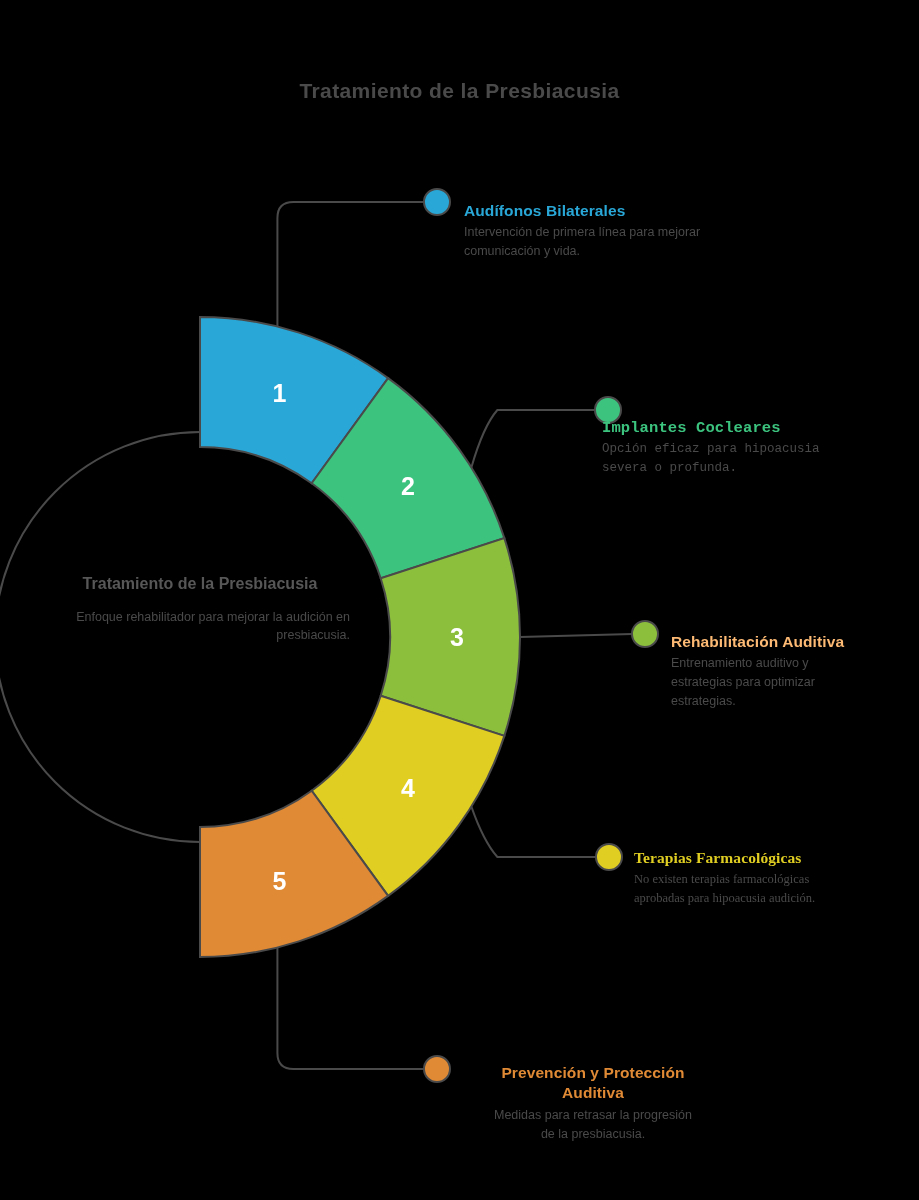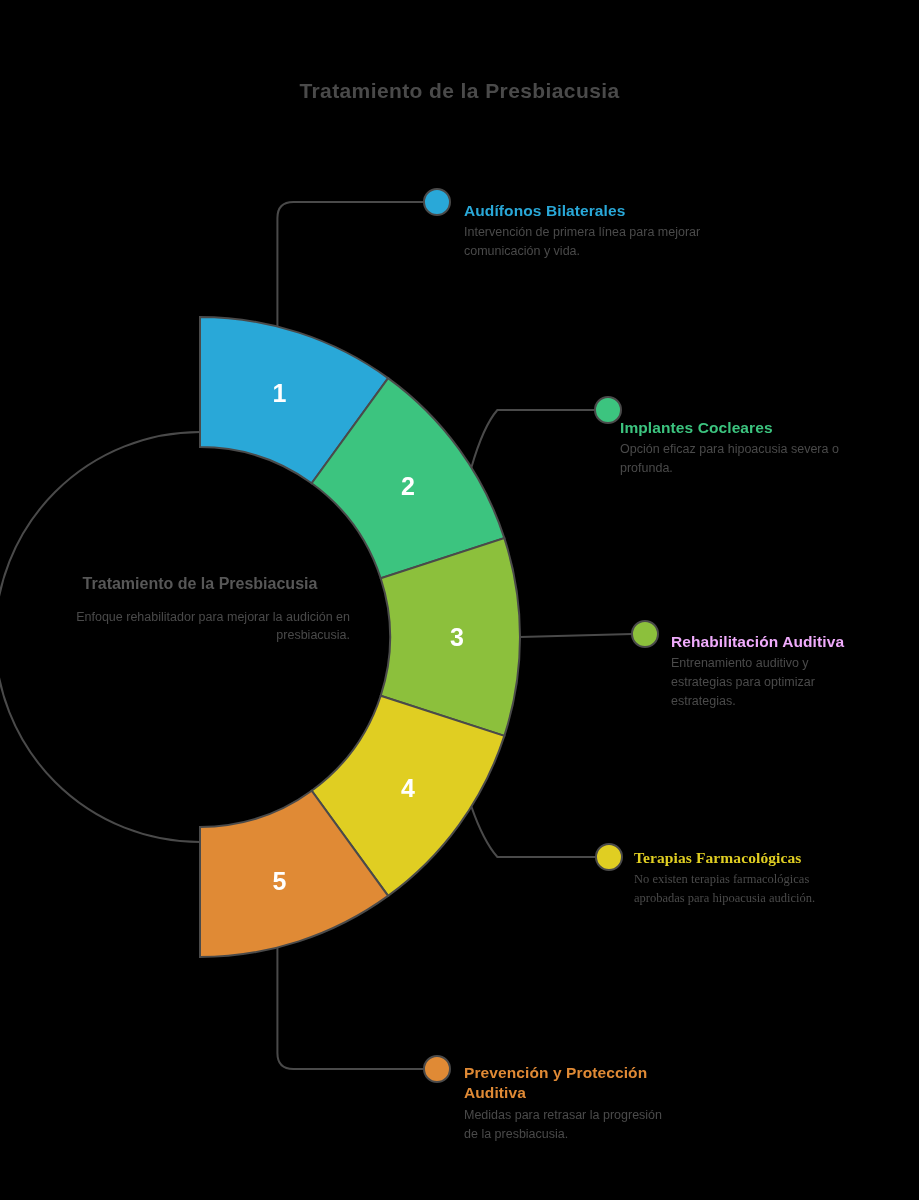--- a/index.html
+++ b/index.html
@@ -96,33 +96,33 @@
   <div class="hub" style="left:50px; top:573px;">
     <div class="hub-title">Tratamiento de la Presbiacusia</div>
     <div class="hub-desc">Enfoque rehabilitador para mejorar la audición en presbiacusia.</div>
   </div>
 
   <div class="callout" style="left:464px; top:181px;">
     <div class="callout-title" style="color: rgb(41, 168, 216);">Audífonos Bilaterales</div>
     <div class="callout-desc">Intervención de primera línea para mejorar comunicación y vida.</div>
   </div>
 
-  <div class="callout" style="left:620px; top:398px;">
+  <div class="callout" style="left:602px; top:398px;font-family:Liberation Mono, monospace;">
     <div class="callout-title" style="color: rgb(60, 196, 127);">Implantes Cocleares</div>
     <div class="callout-desc">Opción eficaz para hipoacusia severa o profunda.</div>
   </div>
 
   <div class="callout" style="left:671px; top:612px; width:190px;">
-    <div class="callout-title" style="color: #f0abfc;">Rehabilitación Auditiva</div>
+    <div class="callout-title" style="color: #fdba74;">Rehabilitación Auditiva</div>
     <div class="callout-desc">Entrenamiento auditivo y estrategias para optimizar estrategias.</div>
   </div>
 
   <div class="callout" style="left:634px; top:828px; width:190px;font-family:Liberation Serif, serif;">
     <div class="callout-title" style="color: rgb(224, 206, 34);">Terapias Farmacológicas</div>
     <div class="callout-desc">No existen terapias farmacológicas aprobadas para hipoacusia audición.</div>
   </div>
 
-  <div class="callout" style="left:464px; top:1043px; width:210px;">
+  <div class="callout" style="left:488px; top:1043px; width:210px;text-align:center;">
     <div class="callout-title" style="color: rgb(224, 138, 53);">Prevención y Protección Auditiva</div>
     <div class="callout-desc">Medidas para retrasar la progresión de la presbiacusia.</div>
   </div>
 
 </div>
 
 </body></html>

